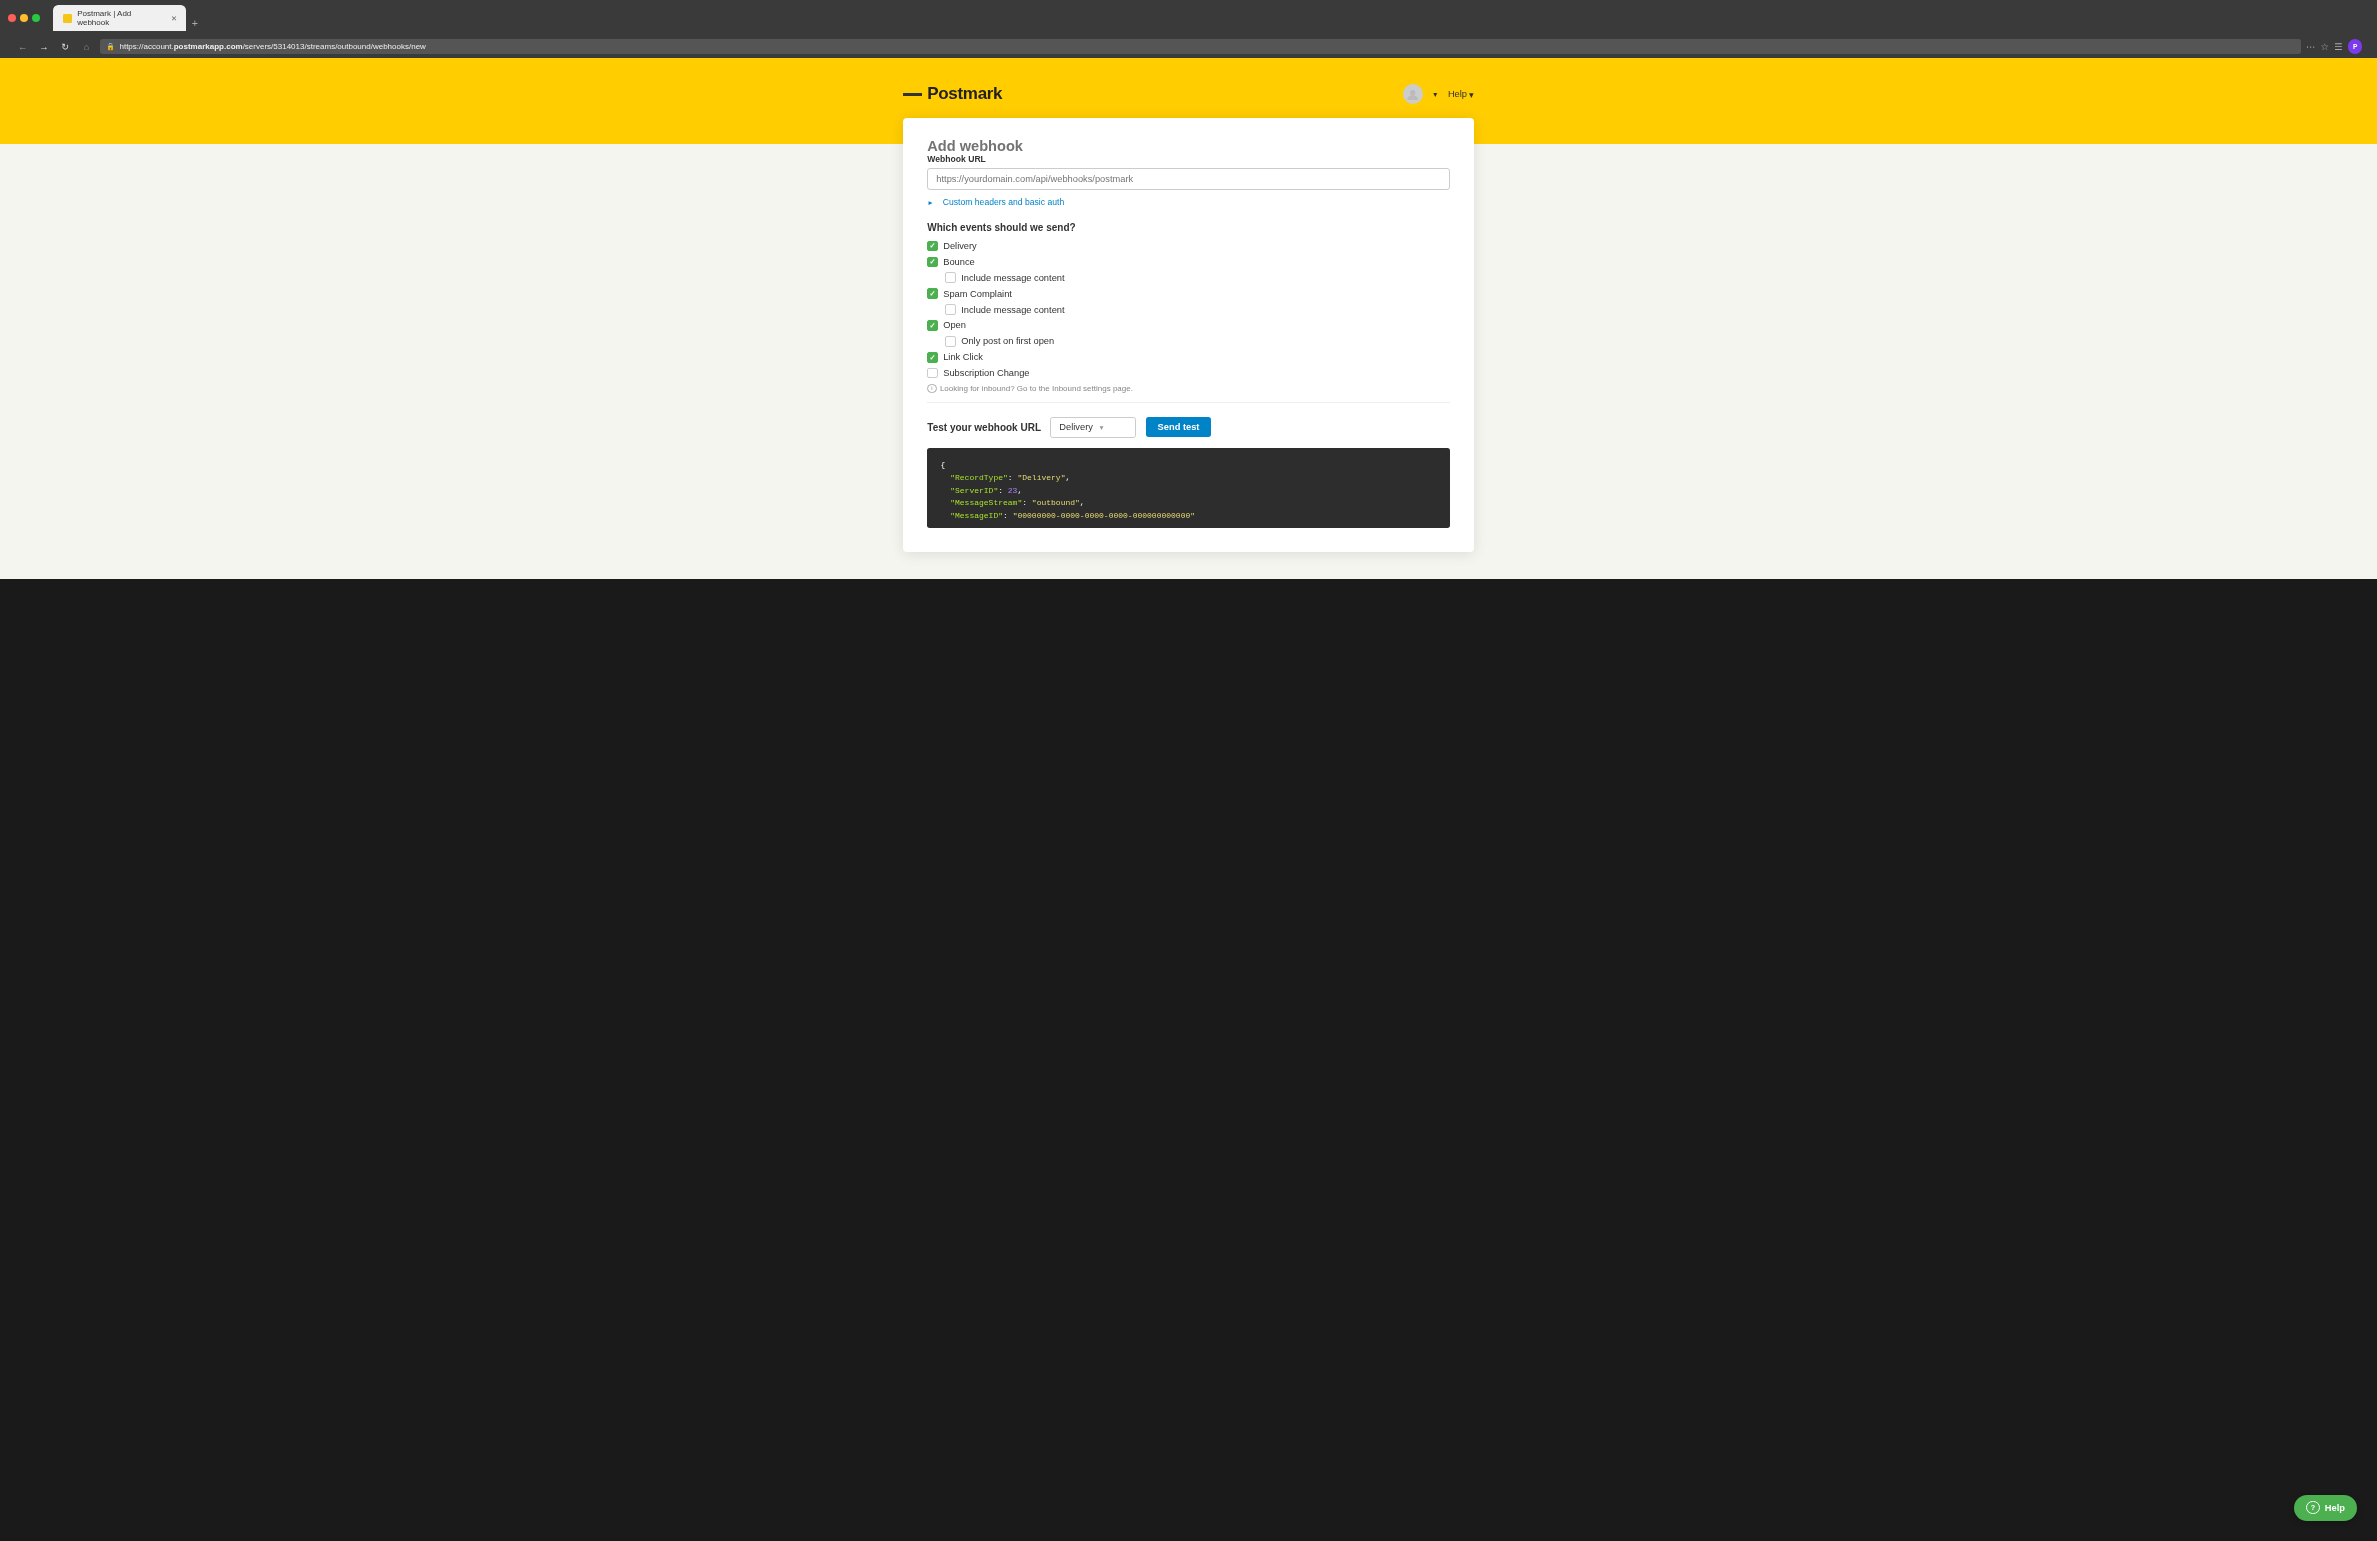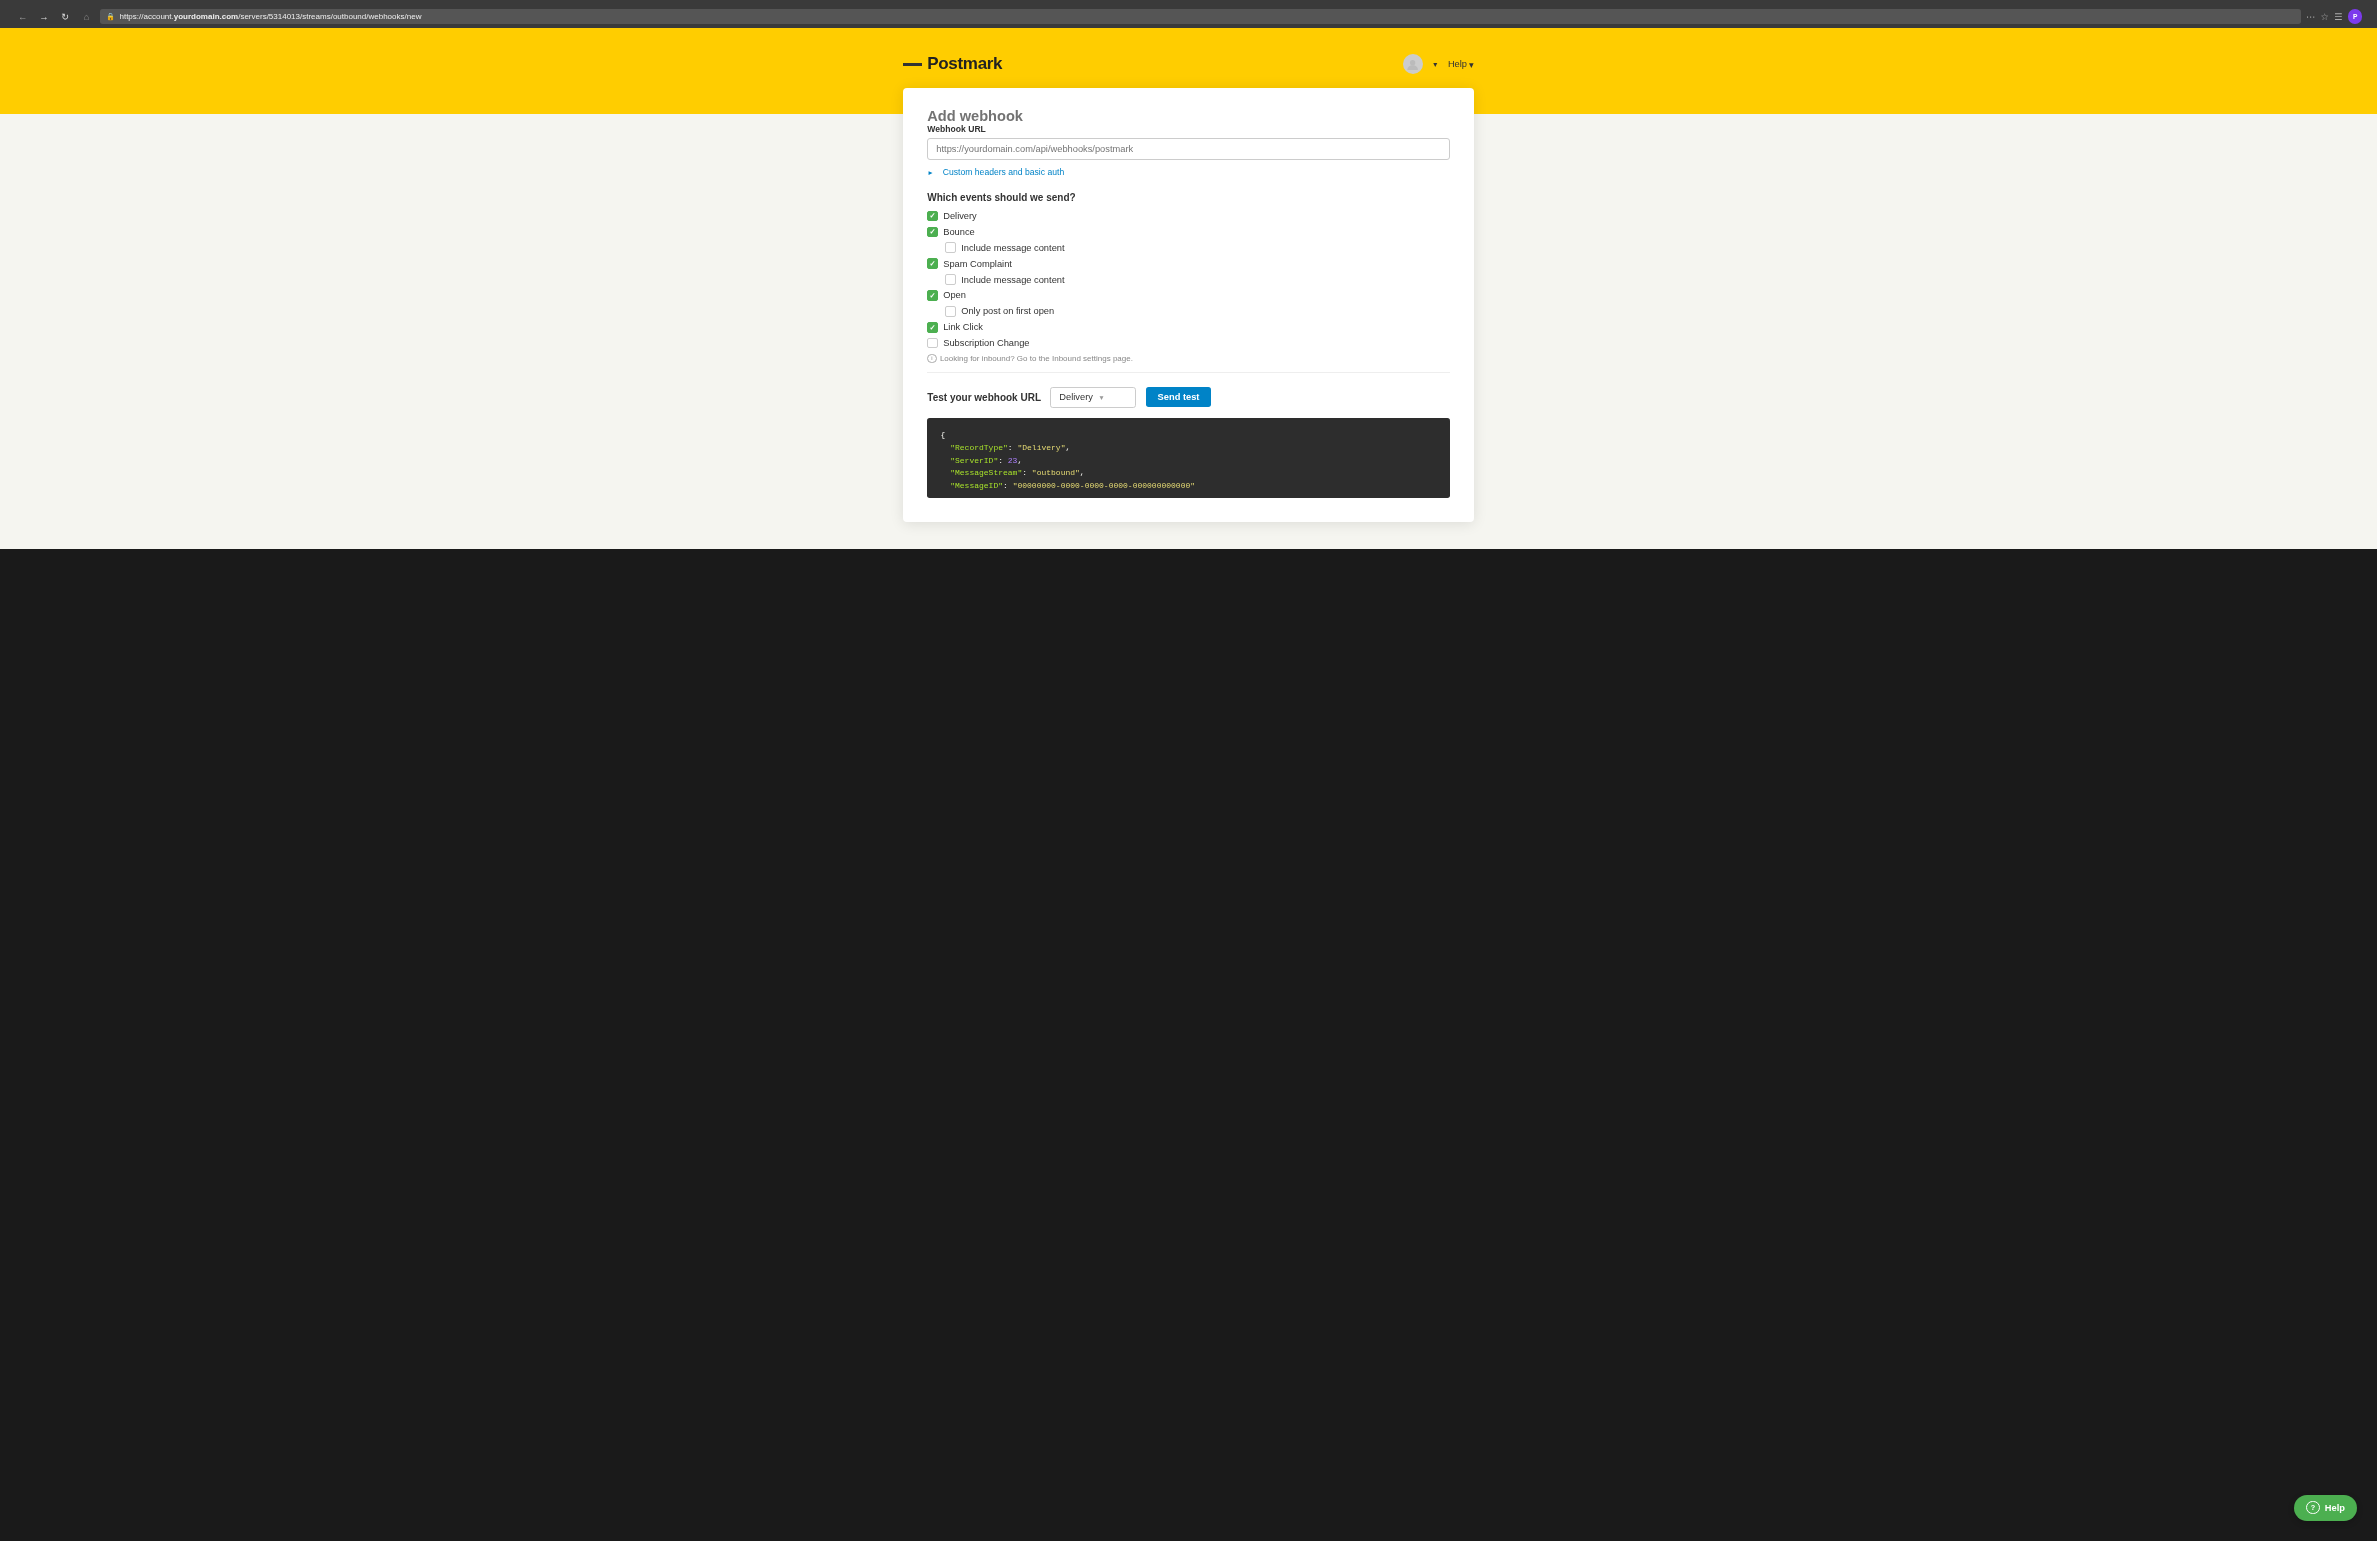--- a/index.html
+++ b/index.html
@@ -388,29 +388,44 @@
       display: flex;
       align-items: center;
       justify-content: center;
       font-size: 7.3px;
     }
   </style>
 </head>
 <body>
 
 <div class="browser-chrome">
+  <div class="browser-titlebar">
+    <div class="traffic-lights">
+      <div class="traffic-light tl-red"></div>
+      <div class="traffic-light tl-yellow"></div>
+      <div class="traffic-light tl-green"></div>
+    </div>
+    <div class="tabs-bar">
+      <div class="tab-active">
+        <span class="tab-favicon"></span>
+        <span>Postmark | Add webhook</span>
+        <span class="tab-close">✕</span>
+      </div>
+      <span class="tab-new-btn">+</span>
+    </div>
+  </div>
   <div class="browser-toolbar">
     <span class="nav-btn">←</span>
     <span class="nav-btn active">→</span>
     <span class="nav-btn active">↻</span>
     <span class="nav-btn">⌂</span>
     <div class="address-bar-container">
       <span class="lock-icon">🔒</span>
       <span class="address-bar-url">
-        <span>https://account.</span><span class="domain">yourdomain.com</span><span>/servers/5314013/streams/outbound/webhooks/new</span>
+        <span>https://account.</span><span class="domain">postmarkapp.com</span><span>/servers/5314013/streams/outbound/webhooks/new</span>
       </span>
     </div>
     <div class="browser-actions">
       <span>⋯</span>
       <span>☆</span>
       <span>☰</span>
       <div class="profile-icon">P</div>
     </div>
   </div>
 </div>

